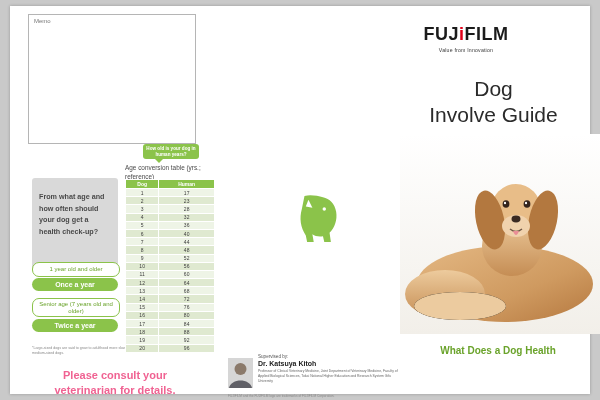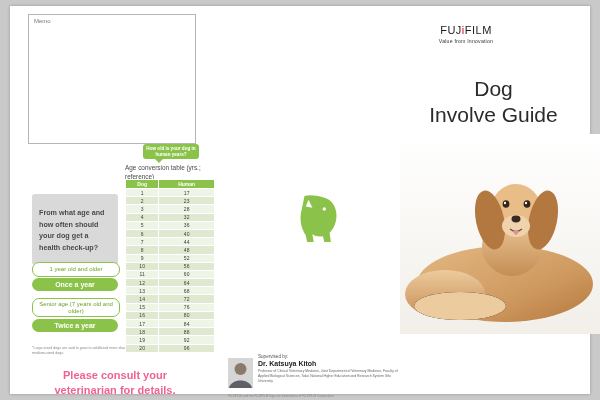--- a/index.html
+++ b/index.html
@@ -43,24 +43,23 @@
     top: 3px;
     font-size: 6px;
     color: #777;
   }
 
   .checkup-box {
     position: absolute;
     left: 22px;
     top: 172px;
     width: 86px;
-    height: 71px;
+    height: 92px;
     background: #d9d9d9;
     border-radius: 3px;
-    margin-top: 16px;
   }
   .checkup-box .txt {
     position: absolute;
     left: 7px;
     top: 13px;
     width: 72px;
     font-size: 7.2px;
     line-height: 1.62;
     color: #4a4a4a;
     font-weight: bold;
@@ -226,22 +225,22 @@
 
   
   .logo {
     position: absolute;
     left: 396px;
     top: 18px;
     width: 120px;
     text-align: center;
   }
   .logo-mark {
-    font-size: 11px;
-    font-weight: normal;
+    font-size: 18px;
+    font-weight: bold;
     letter-spacing: 0.5px;
     color: #1b1b1b;
   }
   .logo-mark .red { color: #e2001a; }
   .logo-tag {
     font-size: 5.2px;
     color: #3a3a3a;
     letter-spacing: 0.2px;
     margin-top: 2px;
   }
@@ -462,16 +461,17 @@
         <ellipse cx="106" cy="70" rx="3.4" ry="3.8" fill="#34241c"></ellipse>
         <ellipse cx="127" cy="70" rx="3.4" ry="3.8" fill="#34241c"></ellipse>
         <ellipse cx="105" cy="69" rx="1.1" ry="1.2" fill="#ffffff"></ellipse>
         <ellipse cx="126" cy="69" rx="1.1" ry="1.2" fill="#ffffff"></ellipse>
 
         <path d="M113 97 q3 8 6 0 z" fill="#e98d96"></path>
       </svg>
     </div>
 
     <div class="cover-question">
+      <div>What Does a Dog Health</div>
     </div>
 
   </div>
 </div>
 
 </body></html>

